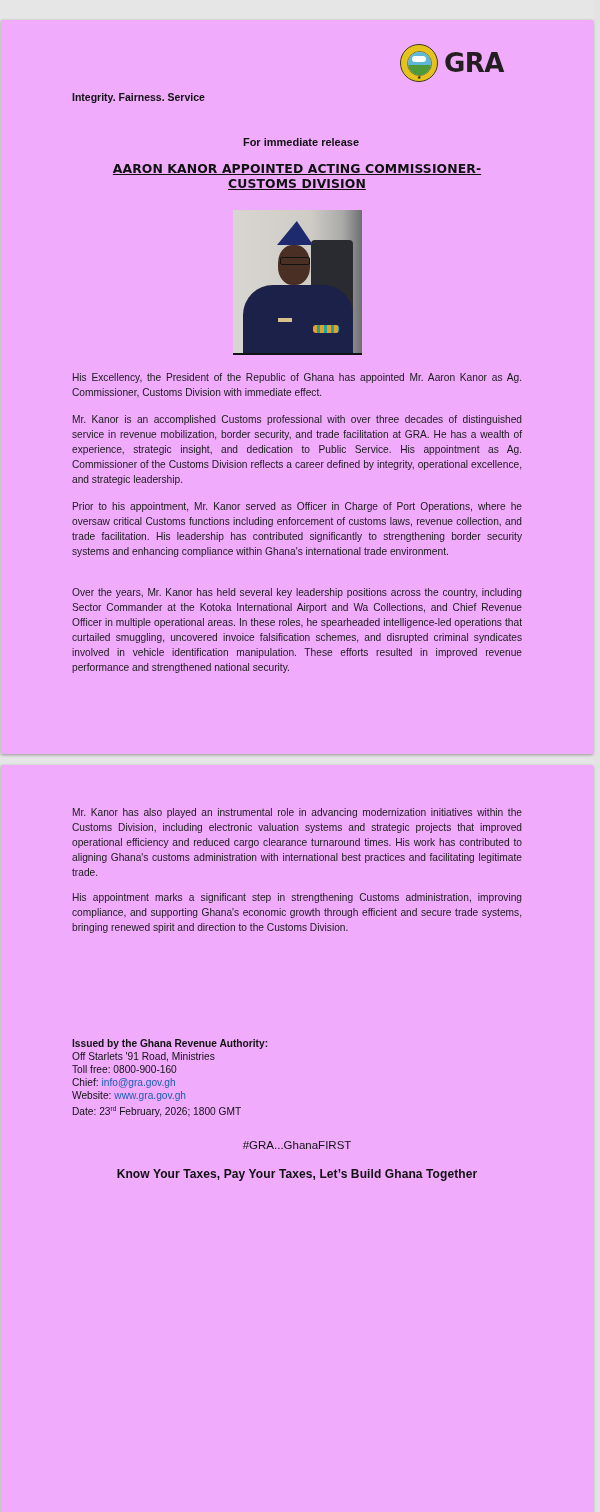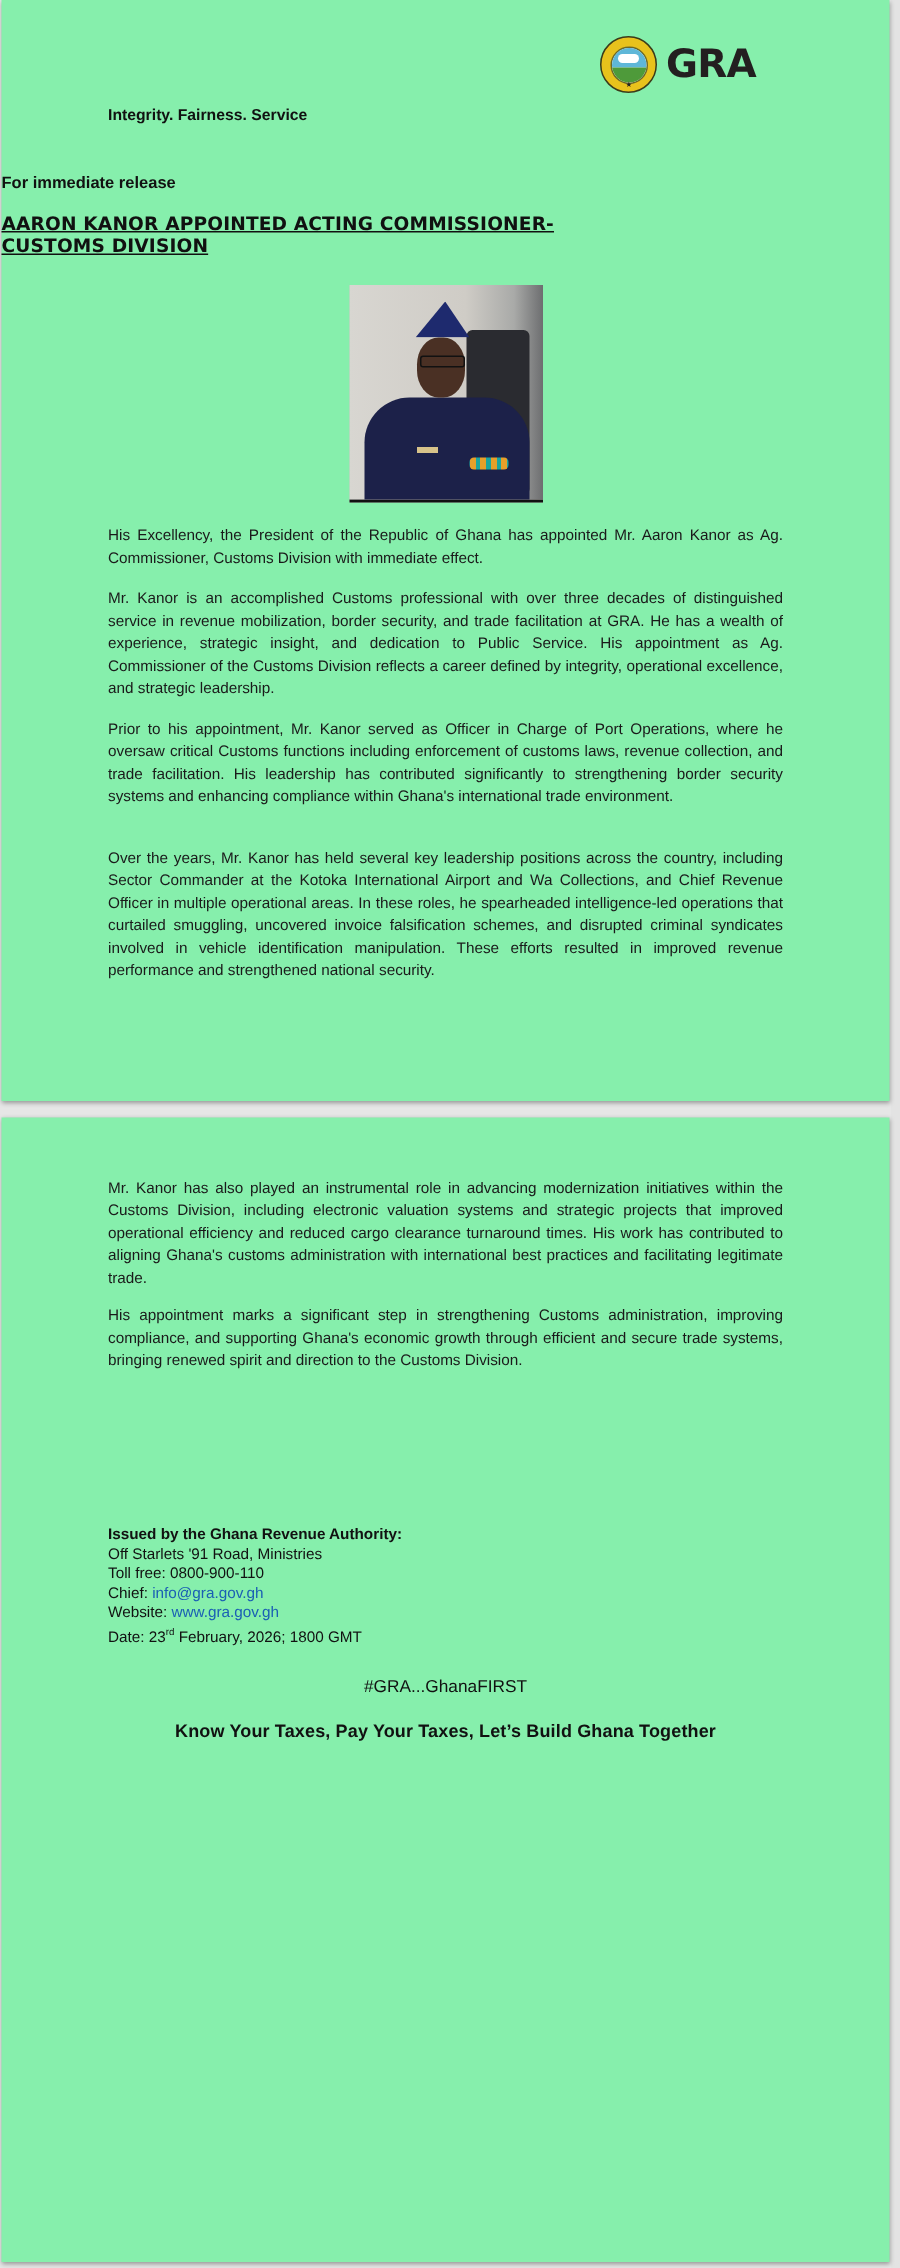--- a/index.html
+++ b/index.html
@@ -1,37 +1,38 @@
 <!DOCTYPE html>
 <html><head>
 <meta charset="utf-8">
 <style>
   html, body { margin:0; padding:0; }
   body {
     width:600px; height:1512px; background:#e6e6e6; position:relative; overflow:hidden;
     font-family: "Liberation Sans", sans-serif; color:#111;
   }
   .page {
-    position:absolute; left:1px; width:592px; background:#86efac;
+    position:absolute; left:1px; width:592px; background:#f0abfc;
     box-shadow: 0 1px 3px rgba(0,0,0,0.35);
+    margin-top: 20px;
   }
   #page1 { top:0; height:734px; }
   #page2 { top:745px; height:763px; }
   .abs { position:absolute; }
   .logo { left:399px; top:24px; display:flex; align-items:center; }
   .seal { width:38px; height:38px; border-radius:50%; background:#e8c21c; border:1.5px solid #3b3b1a; position:relative; box-sizing:border-box; }
   .seal .inner { position:absolute; left:6px; top:6px; width:23px; height:23px; border-radius:50%; background:#fff; border:1px solid #6b6a2a; overflow:hidden; }
   .seal .sky { position:absolute; left:0; top:0; width:100%; height:55%; background:#5fb7d8; }
   .seal .cloud { position:absolute; left:4px; top:4px; width:14px; height:6px; background:#fff; border-radius:4px; }
   .seal .grass { position:absolute; left:0; bottom:0; width:100%; height:45%; background:#4e9a3a; }
   .seal .star { position:absolute; left:16px; bottom:1px; font-size:5px; color:#222; line-height:5px; }
   .gra-text { font-family:"DejaVu Sans", sans-serif; font-weight:bold; font-size:26px; color:#231f20; margin-left:6px; letter-spacing:-0.5px; }
   .motto { left:71px; top:71px; font-size:10.5px; font-weight:bold; }
-  .release { left:0; width:600px; top:116px; text-align:left; font-size:11px; font-weight:bold; }
-  .headline { left:0; width:592px; top:141px; font-family:"DejaVu Sans", sans-serif; font-weight:bold; font-size:12.4px; line-height:15px; text-decoration:underline; letter-spacing:0.1px; }
+  .release { left:0; width:600px; top:116px; text-align:center; font-size:11px; font-weight:bold; }
+  .headline { left:0; width:592px; top:141px; text-align:center; font-family:"DejaVu Sans", sans-serif; font-weight:bold; font-size:12.4px; line-height:15px; text-decoration:underline; letter-spacing:0.1px; }
   .photo { left:232px; top:190px; width:129px; height:143px; background:#c9c7c2; overflow:hidden; border-bottom:2px solid #111; }
   .photo .wall { position:absolute; left:0; top:0; width:100%; height:100%; background:linear-gradient(90deg,#d8d6d1 0%, #cfccc6 60%, #a9aaa8 85%, #6d6e70 100%); }
   .photo .chair { position:absolute; left:78px; top:30px; width:42px; height:110px; background:#2a2b30; border-radius:4px; }
   .photo .body { position:absolute; left:10px; top:75px; width:110px; height:70px; background:#1c2149; border-radius:30px 30px 0 0; }
   .photo .head { position:absolute; left:45px; top:35px; width:32px; height:40px; background:#4a3024; border-radius:45%; }
   .photo .cap { position:absolute; left:44px; top:11px; width:36px; height:24px; background:#1e2a6e; clip-path:polygon(0 100%, 55% 0, 100% 100%); }
   .photo .glasses { position:absolute; left:47px; top:47px; width:28px; height:6px; border:1px solid #111; border-radius:2px; }
   .photo .sash { position:absolute; left:80px; top:115px; width:26px; height:8px; background:repeating-linear-gradient(90deg,#e6a02a 0 4px,#1aa6a0 4px 7px); border-radius:3px; }
   .photo .badge { position:absolute; left:45px; top:108px; width:14px; height:4px; background:#d7c38a; }
   .para { left:71px; width:450px; font-size:10.2px; line-height:15px; text-align:justify; color:#1a1a1a; }
@@ -92,21 +93,21 @@
   <p class="abs para p4" style="margin:0">Over the years, Mr. Kanor has held several key leadership positions across the country, including Sector Commander at the Kotoka International Airport and Wa Collections, and Chief Revenue Officer in multiple operational areas. In these roles, he spearheaded intelligence-led operations that curtailed smuggling, uncovered invoice falsification schemes, and disrupted criminal syndicates involved in vehicle identification manipulation. These efforts resulted in improved revenue performance and strengthened national security.</p>
 </div>
 
 <div class="page" id="page2">
   <p class="abs para p5" style="margin:0">Mr. Kanor has also played an instrumental role in advancing modernization initiatives within the Customs Division, including electronic valuation systems and strategic projects that improved operational efficiency and reduced cargo clearance turnaround times. His work has contributed to aligning Ghana's customs administration with international best practices and facilitating legitimate trade.</p>
   <p class="abs para p6" style="margin:0">His appointment marks a significant step in strengthening Customs administration, improving compliance, and supporting Ghana's economic growth through efficient and secure trade systems, bringing renewed spirit and direction to the Customs Division.</p>
 
   <div class="abs issuer">
     <div class="b">Issued by the Ghana Revenue Authority:</div>
     <div>Off Starlets '91 Road, Ministries</div>
-    <div>Toll free:  0800-900-110</div>
+    <div>Toll free:  0800-900-160</div>
     <div><span>Chief: </span><a>info@gra.gov.gh</a></div>
     <div><span>Website: </span><a>www.gra.gov.gh</a></div>
     <div><span>Date: 23</span><sup>rd</sup><span> February, 2026; 1800 GMT</span></div>
   </div>
 
   <div class="abs hashtag">#GRA...GhanaFIRST</div>
   <div class="abs slogan">Know Your Taxes, Pay Your Taxes, Let’s Build Ghana Together</div>
 </div>
 
 </body></html>

